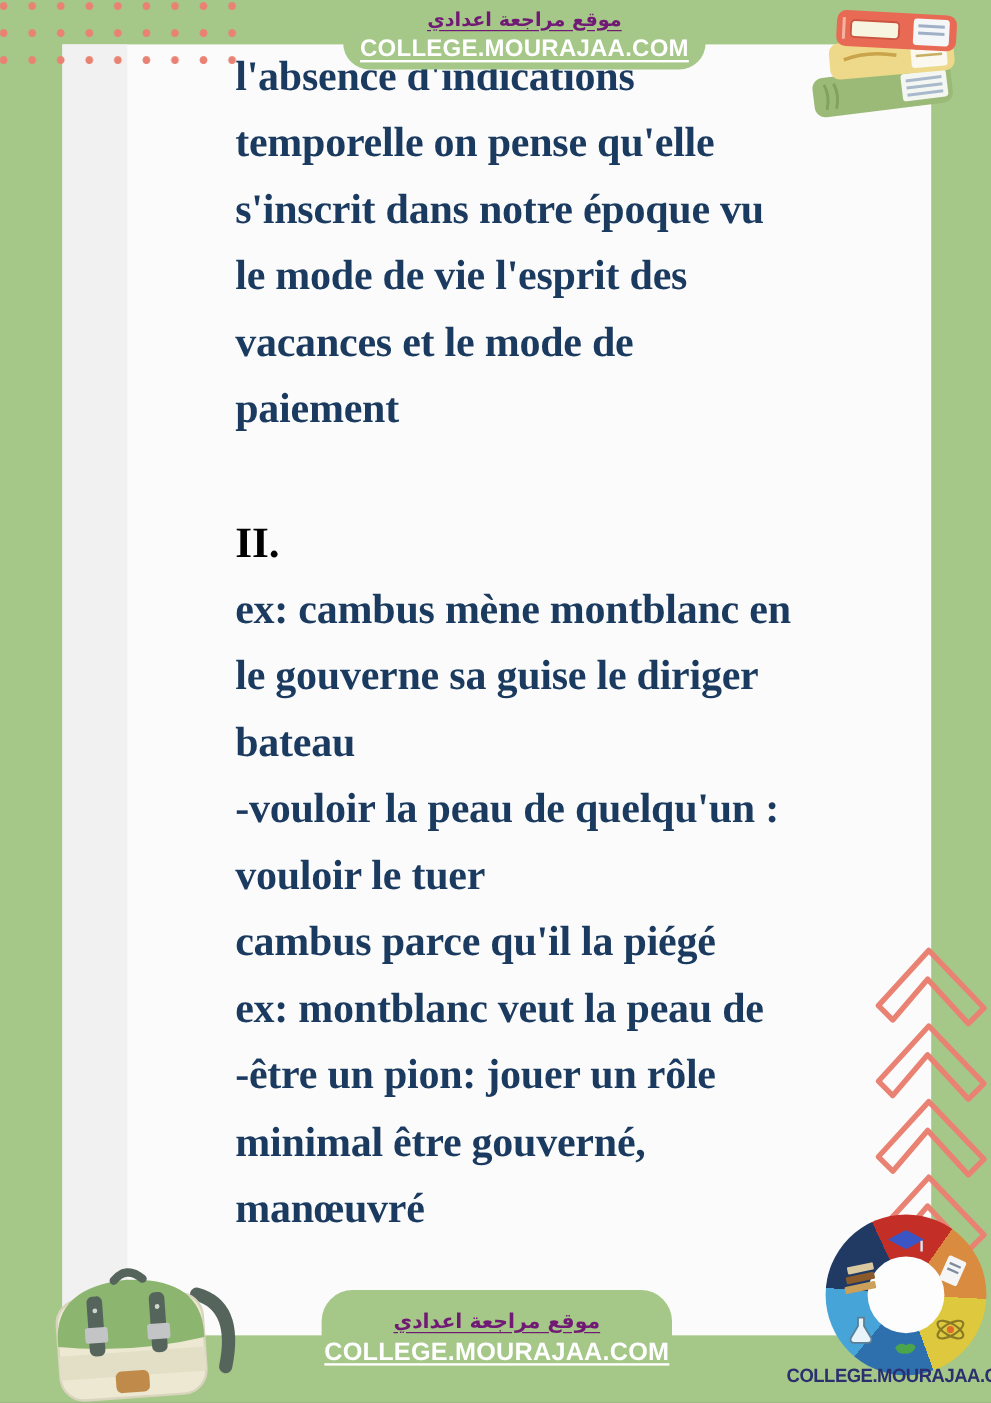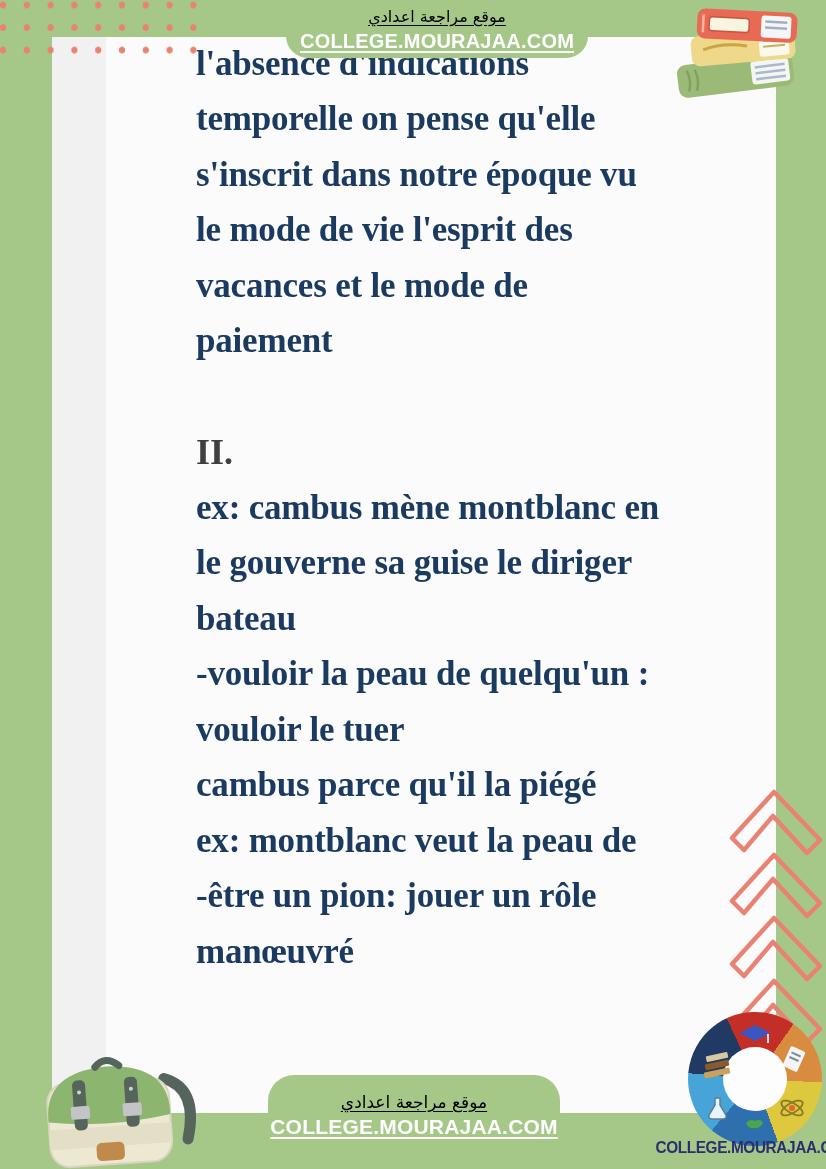--- a/index.html
+++ b/index.html
@@ -16,37 +16,37 @@
     background-image:radial-gradient(circle,#e98272 3px,rgba(0,0,0,0) 3.5px);
     background-size:23.8px 22.5px;background-position:-8.9px -6.2px;
   }
   
   .top-tab{
     position:absolute;left:286px;top:0;width:302px;height:58px;z-index:5;
     background:#a5c787;border-radius:0 0 22px 22px;
     display:flex;flex-direction:column;align-items:center;justify-content:center;gap:1px;
   }
   .banner-ar{
-    font-family:"DejaVu Sans",sans-serif;font-weight:normal;font-size:16px;color:#000000;
+    font-family:"DejaVu Sans",sans-serif;font-weight:bold;font-size:16px;color:#701a75;
     text-decoration:underline;text-underline-offset:3px;line-height:22px;
   }
   .banner-url{
     font-family:"Liberation Sans",sans-serif;font-weight:bold;font-size:20px;color:#fff;
     text-decoration:underline;text-underline-offset:3px;letter-spacing:.2px;line-height:24px;
   }
   
   .textblock{position:absolute;left:148px;top:36px;width:620px;z-index:3;margin-left:48px;}
   .bodyline{
     height:55.5px;display:flex;align-items:center;white-space:nowrap;
     font-weight:bold;font-size:35px;color:#1b3a5f;letter-spacing:-0.2px;
   }
   .spacerline{height:55.5px;}
   .headingline{
     height:55.5px;display:flex;align-items:center;white-space:nowrap;
-    font-weight:bold;font-size:36px;color:#404040;
+    font-weight:bold;font-size:36px;color:#000000;
   }
   .headingline .numeral{display:inline-block;width:108px;}
   
   .footer-bar{position:absolute;left:0;top:1113px;width:826px;height:56px;background:#a5c787;z-index:8;}
   .footer-tab{
     position:absolute;left:268px;top:1075px;width:292px;height:80px;z-index:9;
     background:#a5c787;border-radius:26px 26px 0 0;
     display:flex;flex-direction:column;align-items:center;justify-content:center;gap:2px;
   }
   .footer-tab .banner-ar{font-size:17px;}
@@ -89,20 +89,21 @@
       <span class="numeral">II.</span>
     </div>
     <div class="bodyline">ex: cambus mène montblanc en</div>
     <div class="bodyline">le gouverne sa guise le diriger</div>
     <div class="bodyline">bateau</div>
     <div class="bodyline">-vouloir la peau de quelqu'un :</div>
     <div class="bodyline">vouloir le tuer</div>
     <div class="bodyline">cambus parce qu'il la piégé</div>
     <div class="bodyline">ex: montblanc veut la peau de</div>
     <div class="bodyline">-être un pion: jouer un rôle</div>
+    <div class="bodyline">minimal être gouverné,</div>
     <div class="bodyline">manœuvré</div>
   </div>
 
   <div class="top-tab">
     <span class="banner-ar">موقع مراجعة اعدادي</span>
     <span class="banner-url">COLLEGE.MOURAJAA.COM</span>
   </div>
 
   <div class="dots"></div>
 

